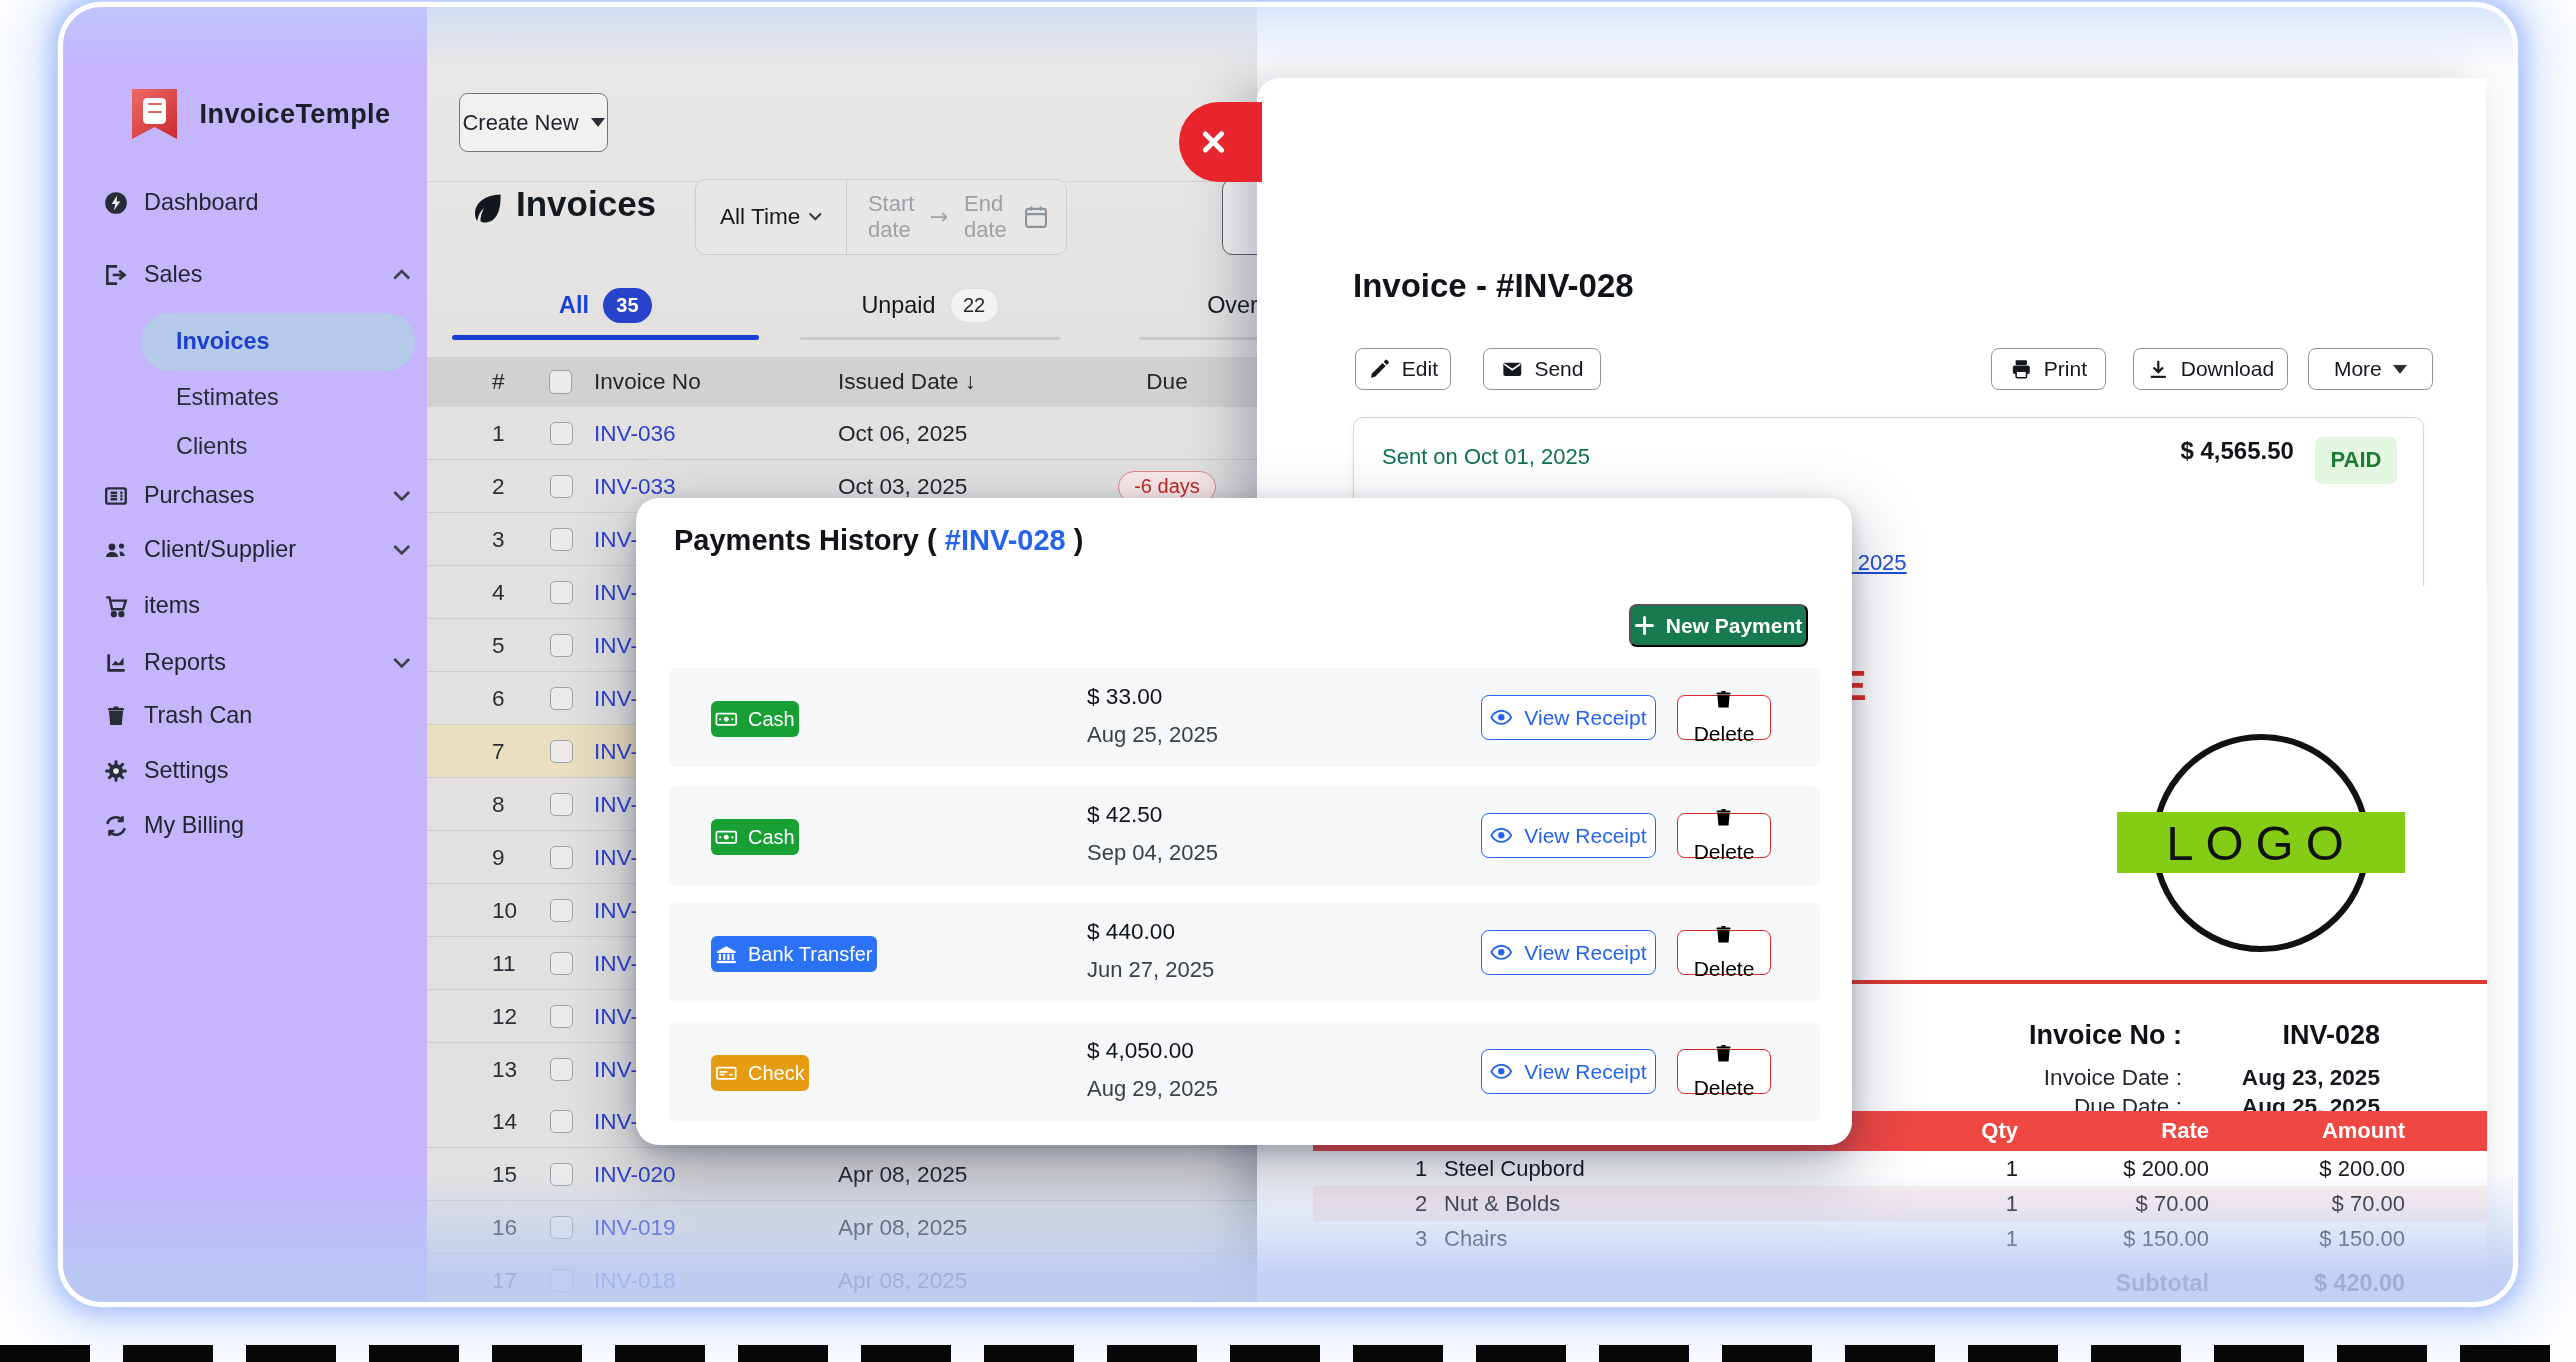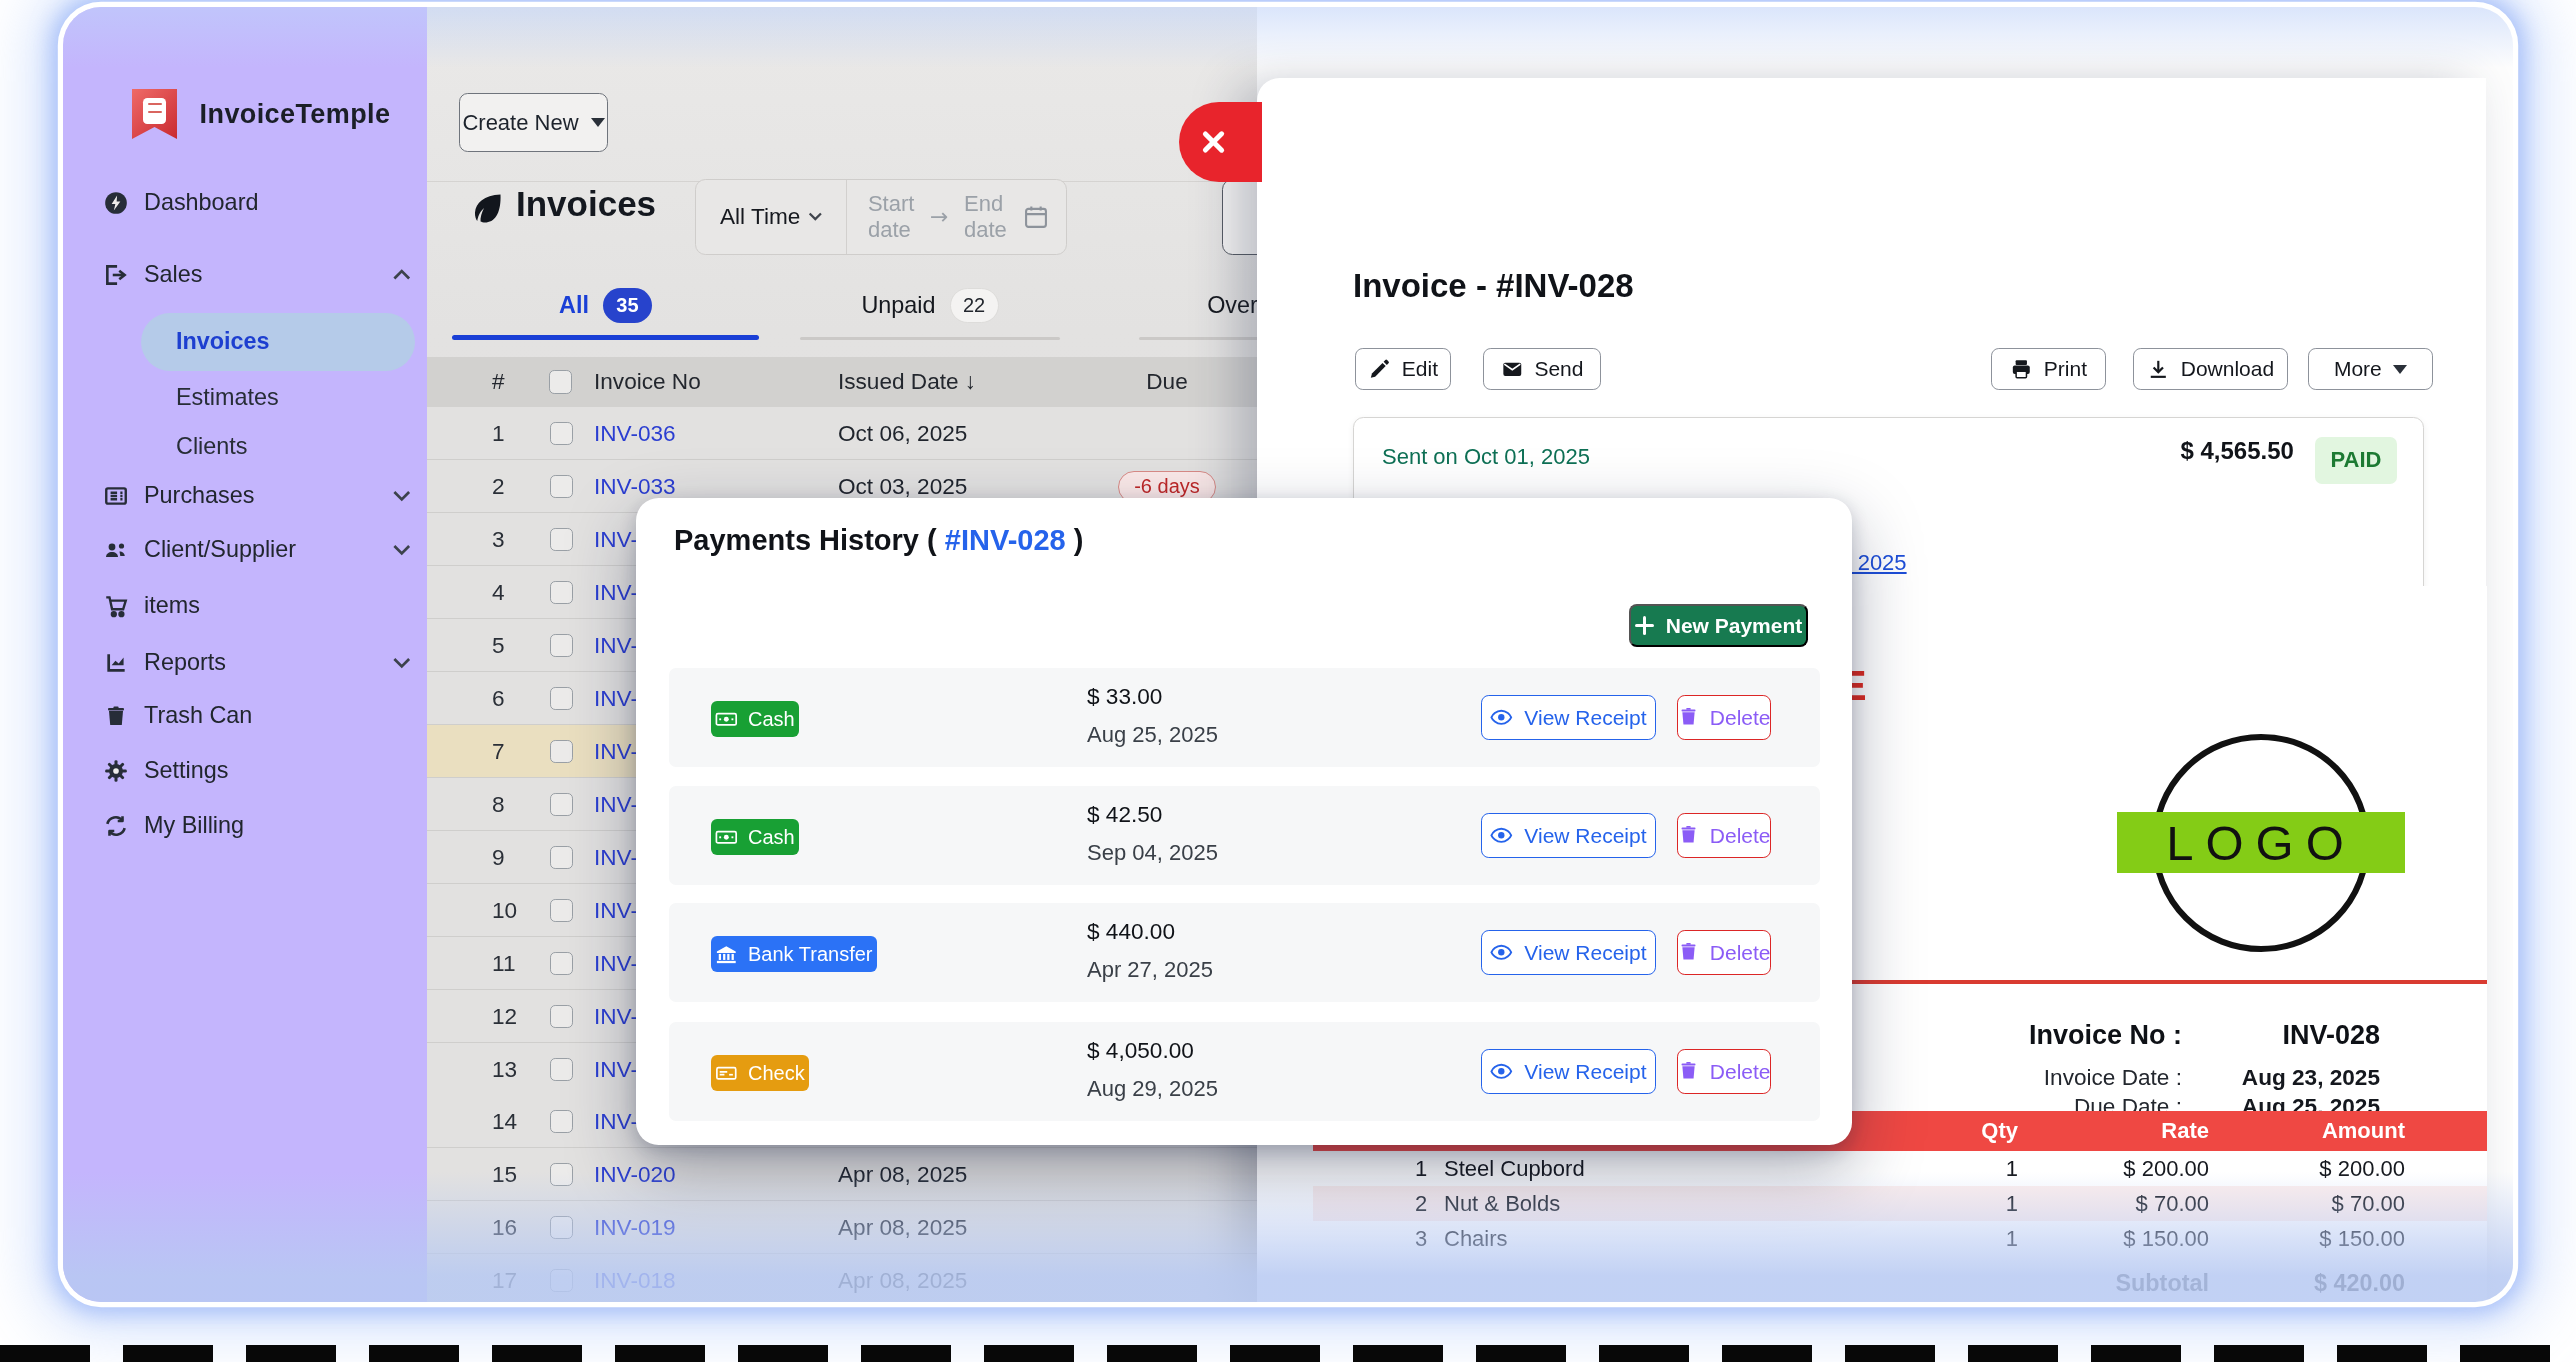--- a/index.html
+++ b/index.html
@@ -160,21 +160,21 @@
   .pc-0{ top:170px;} .pc-1{ top:288px;} .pc-2{ top:405px;} .pc-3{ top:524px;}
   .method-badge{ position:absolute; left:42px; top:33px; height:36px; border-radius:6px; display:flex; align-items:center;
     gap:10.4px; padding:0 4px; color:#fff; font-size:20px;}
   .m-cash{ background:#18a034;} .m-bank{ background:#2b72f6;} .m-check{ background:#e59c10;}
   .method-badge .mico{ width:22.6px; height:22.6px; color:#fff;}
   .pay-amount{ position:absolute; left:418px; top:15.6px; font-size:22.6px; color:#101318;}
   .pay-date{ position:absolute; left:418px; top:54px; font-size:22px; color:#3a4048;}
   .pay-btn{ position:absolute; top:27px; height:45px; background:#fff; border-radius:7.8px; display:flex; align-items:center;
     justify-content:center; gap:11.3px; font-size:21px; cursor:pointer;}
   .b-view{ left:812px; width:175px; border:1.7px solid #2563eb; color:#2563eb;}
-  .b-del{ left:1008px; width:94px; border:1.7px solid #dc2626; color:#8b5cf6;}
+  .b-del{ left:1008px; width:94px; border:1.7px solid #dc2626; color:#000000;flex-direction:column;}
   .pay-btn .bico{ width:22.6px; height:22.6px;}
 </style>
 </head>
 <body>
 
 <div class="stage">
   <div class="window">
 
     <nav class="sidebar">
       <div class="brand">
@@ -744,21 +744,21 @@
                 <rect x="4" y="11.6" width="2.4" height="6.4"></rect>
                 <rect x="8.6" y="11.6" width="2.4" height="6.4"></rect>
                 <rect x="13" y="11.6" width="2.4" height="6.4"></rect>
                 <rect x="17.6" y="11.6" width="2.4" height="6.4"></rect>
                 <rect x="2" y="19" width="20" height="2.4"></rect>
               </svg>
             </span>
           <span>Bank Transfer</span>
         </span>
         <span class="pay-amount">$ 440.00</span>
-        <span class="pay-date">Apr 27, 2025</span>
+        <span class="pay-date">Jun 27, 2025</span>
         <button class="pay-btn b-view">
           <span class="bico">
               <svg width="22.6" height="22.6" viewBox="0 0 24 24" fill="currentColor">
                 <path d="M12 5C6.5 5 2.6 9.4 1.5 12 2.6 14.6 6.5 19 12 19s9.4-4.4 10.5-7C21.4 9.4 17.5 5 12 5z" fill="none" stroke="currentColor" stroke-width="2"></path>
                 <circle cx="12" cy="12" r="3.4"></circle>
               </svg>
             </span>
           <span>View Receipt</span>
         </button>
         <button class="pay-btn b-del">

